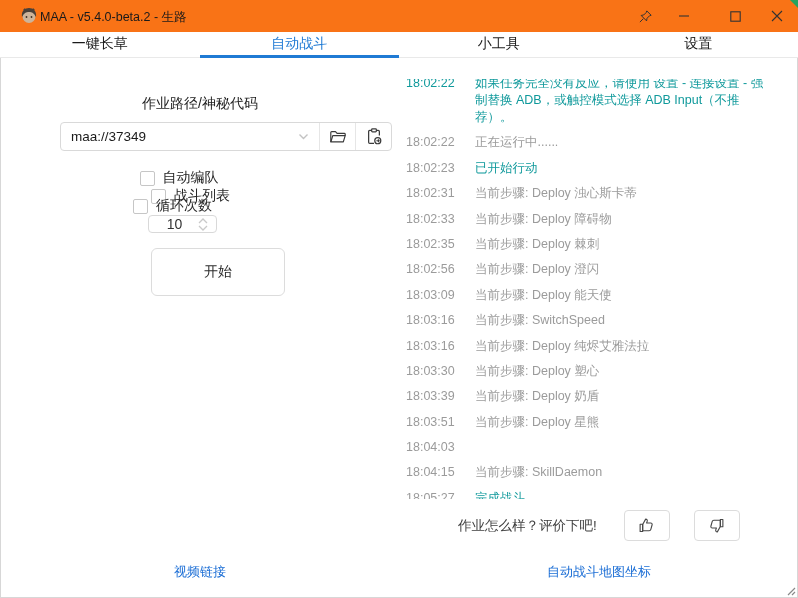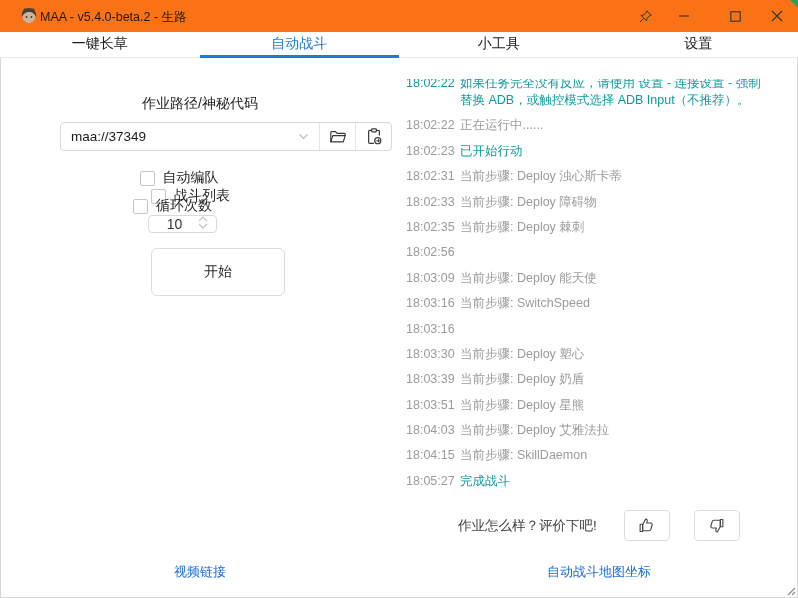--- a/index.html
+++ b/index.html
@@ -30,31 +30,31 @@
   .input-group{position:absolute; left:60px; top:64px; width:332px; height:29px; border:1px solid var(--border); border-radius:4px; display:flex; align-items:stretch; background:#fff;}
   .combo{flex:1; display:flex; align-items:center; justify-content:space-between; padding:0 9px 0 10px; min-width:0;}
   .combo-text{font-size:13.5px; color:#1a1a1a; white-space:nowrap; overflow:hidden;}
   .icon-btn{width:36px; border-left:1px solid #e6e6e6; display:flex; align-items:center; justify-content:center; cursor:default;}
   .cb-row{position:absolute; left:128px; display:flex; align-items:center;flex-direction:column;}
   .cb-row1{top:111px; height:17px;}
   .cb-row2{top:139px; height:27px;}
   .cb-item{display:flex; align-items:center; font-size:14px; color:#262626; cursor:default;}
   .cb-box{width:15px; height:15px; border:1px solid #c6c6c6; border-radius:2px; background:#fff; margin-right:8px; flex:none;}
   .cb-gap{margin-left:23px;}
-  .spinner{margin-left:20px; width:69px; height:27px; border:1px solid var(--border); border-radius:4px; display:flex; background:#fff;}
+  .spinner{margin-left:20px; width:69px; height:27px; border:1px solid var(--border); border-radius:4px; display:flex; align-items:center; background:#fff;}
   .spin-val{flex:1; text-align:center; font-size:14px; color:#333; padding-left:6px;}
   .spin-arrows{width:22px; display:flex; flex-direction:column; align-items:center; gap:1px; padding-right:4px;}
   .start-btn{position:absolute; left:151px; top:190px; width:134px; height:48px; background:#fff; border:1px solid #dcdcdc; border-radius:6px; font-size:14px; color:#2b2b2b; font-family:inherit; cursor:default;}
   .link{position:absolute; top:505px; left:0; width:100%; text-align:center; font-size:13px; color:var(--link_blue); cursor:pointer; text-decoration:none;}
   
   .right-panel{position:absolute; top:58px; left:400px; right:0; bottom:0;}
   .log-viewport{position:absolute; top:21px; left:6px; right:4px; height:420px; overflow:hidden;}
   .log-list{margin-top:-4px;}
   .log-row{display:flex; align-items:flex-start; line-height:17px; margin-bottom:8.4px; font-size:12.5px;}
-  .log-time{flex:none; width:50px; margin-right:4px; white-space:nowrap;}
+  .log-time{flex:none; width:50px; margin-right:19px; white-space:nowrap;}
   .log-msg{flex:1; padding-right:22px;}
   .gray{color:var(--log_gray);} .teal{color:var(--teal);}
   .rating-row{position:absolute; top:452px; left:0; right:0; display:flex; align-items:center; justify-content:center;}
   .rating-prompt{font-size:13.5px; color:#3d3d3d;}
   .rate-btn{width:46px; height:31px; background:#fff; border:1px solid #dcdcdc; border-radius:4px; display:flex; align-items:center; justify-content:center; cursor:default;}
   .rate-btn.up{margin-left:27px;} .rate-btn.down{margin-left:24px;}
   .resize-grip{position:absolute; right:2px; bottom:2px; width:10px; height:10px;}
   svg{display:block;}
 </style>
 </head>
@@ -205,47 +205,48 @@
           <div class="log-row">
             <span class="log-time gray">18:02:33</span>
             <span class="log-msg gray">当前步骤: Deploy 障碍物</span>
           </div>
           <div class="log-row">
             <span class="log-time gray">18:02:35</span>
             <span class="log-msg gray">当前步骤: Deploy 棘刺</span>
           </div>
           <div class="log-row">
             <span class="log-time gray">18:02:56</span>
+            <span class="log-msg gray">当前步骤: Deploy 澄闪</span>
           </div>
           <div class="log-row">
             <span class="log-time gray">18:03:09</span>
             <span class="log-msg gray">当前步骤: Deploy 能天使</span>
           </div>
           <div class="log-row">
             <span class="log-time gray">18:03:16</span>
             <span class="log-msg gray">当前步骤: SwitchSpeed</span>
           </div>
           <div class="log-row">
             <span class="log-time gray">18:03:16</span>
+            <span class="log-msg gray">当前步骤: Deploy 纯烬艾雅法拉</span>
           </div>
           <div class="log-row">
             <span class="log-time gray">18:03:30</span>
             <span class="log-msg gray">当前步骤: Deploy 塑心</span>
           </div>
           <div class="log-row">
             <span class="log-time gray">18:03:39</span>
             <span class="log-msg gray">当前步骤: Deploy 奶盾</span>
           </div>
           <div class="log-row">
             <span class="log-time gray">18:03:51</span>
             <span class="log-msg gray">当前步骤: Deploy 星熊</span>
           </div>
           <div class="log-row">
             <span class="log-time gray">18:04:03</span>
-            <span class="log-msg gray">当前步骤: Deploy 艾雅法拉</span>
           </div>
           <div class="log-row">
             <span class="log-time gray">18:04:15</span>
             <span class="log-msg gray">当前步骤: SkillDaemon</span>
           </div>
           <div class="log-row">
             <span class="log-time gray">18:05:27</span>
             <span class="log-msg teal">完成战斗</span>
           </div>
         </div>

